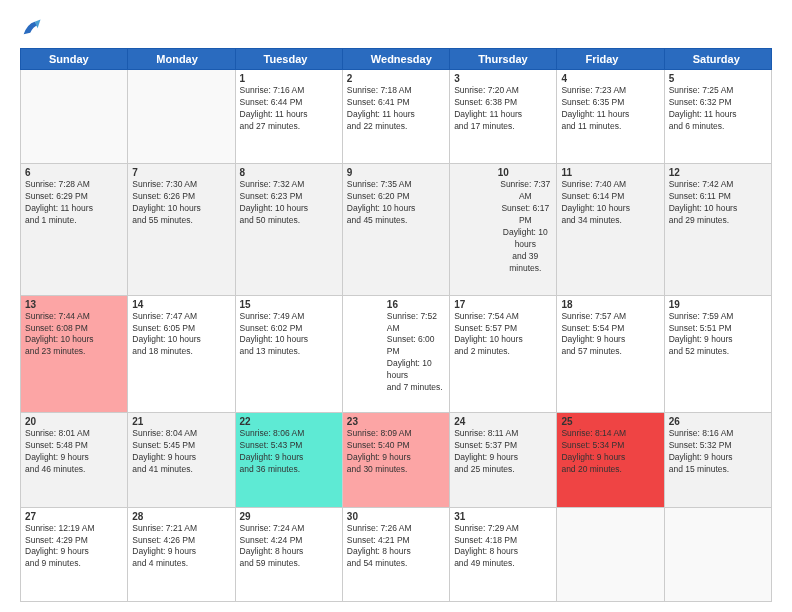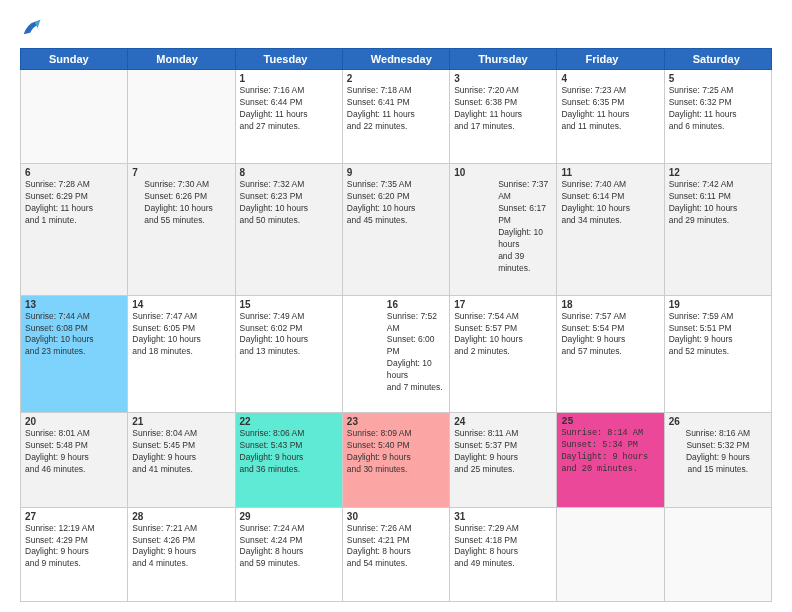--- a/index.html
+++ b/index.html
@@ -181,40 +181,40 @@
         <tr>
           <td style="background-color: rgb(242, 242, 242);">
             <span class="day-num">6</span>
             <div class="day-info" style="white-space: pre-line;">Sunrise: 7:28 AM
 Sunset: 6:29 PM
 Daylight: 11 hours
 and 1 minute.</div>
           </td>
           <td style="background-color: rgb(242, 242, 242);">
             <span class="day-num">7</span>
-            <div class="day-info" style="white-space: pre-line; margin-left: 12px;">Sunrise: 7:30 AM
+            <div class="day-info" style="white-space: pre-line;">Sunrise: 7:30 AM
 Sunset: 6:26 PM
 Daylight: 10 hours
 and 55 minutes.</div>
           </td>
           <td style="background-color: rgb(242, 242, 242);">
             <span class="day-num">8</span>
             <div class="day-info" style="white-space: pre-line;">Sunrise: 7:32 AM
 Sunset: 6:23 PM
 Daylight: 10 hours
 and 50 minutes.</div>
           </td>
           <td style="background-color: rgb(242, 242, 242);">
             <span class="day-num">9</span>
             <div class="day-info" style="white-space: pre-line;">Sunrise: 7:35 AM
 Sunset: 6:20 PM
 Daylight: 10 hours
 and 45 minutes.</div>
           </td>
-          <td style="background-color: rgb(242, 242, 242);">
+          <td style="background-color: rgb(242, 242, 242); text-align: center;">
             <span class="day-num">10</span>
             <div class="day-info" style="white-space: pre-line; margin-left: 44px;">Sunrise: 7:37 AM
 Sunset: 6:17 PM
 Daylight: 10 hours
 and 39 minutes.</div>
           </td>
           <td style="background-color: rgb(242, 242, 242);">
             <span class="day-num">11</span>
             <div class="day-info" style="white-space: pre-line;">Sunrise: 7:40 AM
 Sunset: 6:14 PM
@@ -223,21 +223,21 @@
           </td>
           <td style="background-color: rgb(242, 242, 242);">
             <span class="day-num">12</span>
             <div class="day-info" style="white-space: pre-line;">Sunrise: 7:42 AM
 Sunset: 6:11 PM
 Daylight: 10 hours
 and 29 minutes.</div>
           </td>
         </tr>
         <tr>
-          <td style="background-color: #7dd3fc;">
+          <td style="background-color: #fca5a5;">
             <span class="day-num">13</span>
             <div class="day-info" style="white-space: pre-line;">Sunrise: 7:44 AM
 Sunset: 6:08 PM
 Daylight: 10 hours
 and 23 minutes.</div>
           </td>
           <td style="background-color: rgb(255, 255, 255);">
             <span class="day-num">14</span>
             <div class="day-info" style="white-space: pre-line;">Sunrise: 7:47 AM
 Sunset: 6:05 PM
@@ -309,30 +309,30 @@
 Daylight: 9 hours
 and 30 minutes.</div>
           </td>
           <td style="background-color: rgb(242, 242, 242);">
             <span class="day-num">24</span>
             <div class="day-info" style="white-space: pre-line;">Sunrise: 8:11 AM
 Sunset: 5:37 PM
 Daylight: 9 hours
 and 25 minutes.</div>
           </td>
-          <td style="background-color: #ec4899; font-family: Liberation Mono, monospace;">
+          <td style="background-color: #ef4444;">
             <span class="day-num">25</span>
             <div class="day-info" style="white-space: pre-line;">Sunrise: 8:14 AM
 Sunset: 5:34 PM
 Daylight: 9 hours
 and 20 minutes.</div>
           </td>
           <td style="background-color: rgb(242, 242, 242);">
             <span class="day-num">26</span>
-            <div class="day-info" style="white-space: pre-line; text-align: center;">Sunrise: 8:16 AM
+            <div class="day-info" style="white-space: pre-line;">Sunrise: 8:16 AM
 Sunset: 5:32 PM
 Daylight: 9 hours
 and 15 minutes.</div>
           </td>
         </tr>
         <tr>
           <td style="background-color: rgb(255, 255, 255);">
             <span class="day-num">27</span>
             <div class="day-info" style="white-space: pre-line;">Sunrise: 12:19 AM
 Sunset: 4:29 PM

